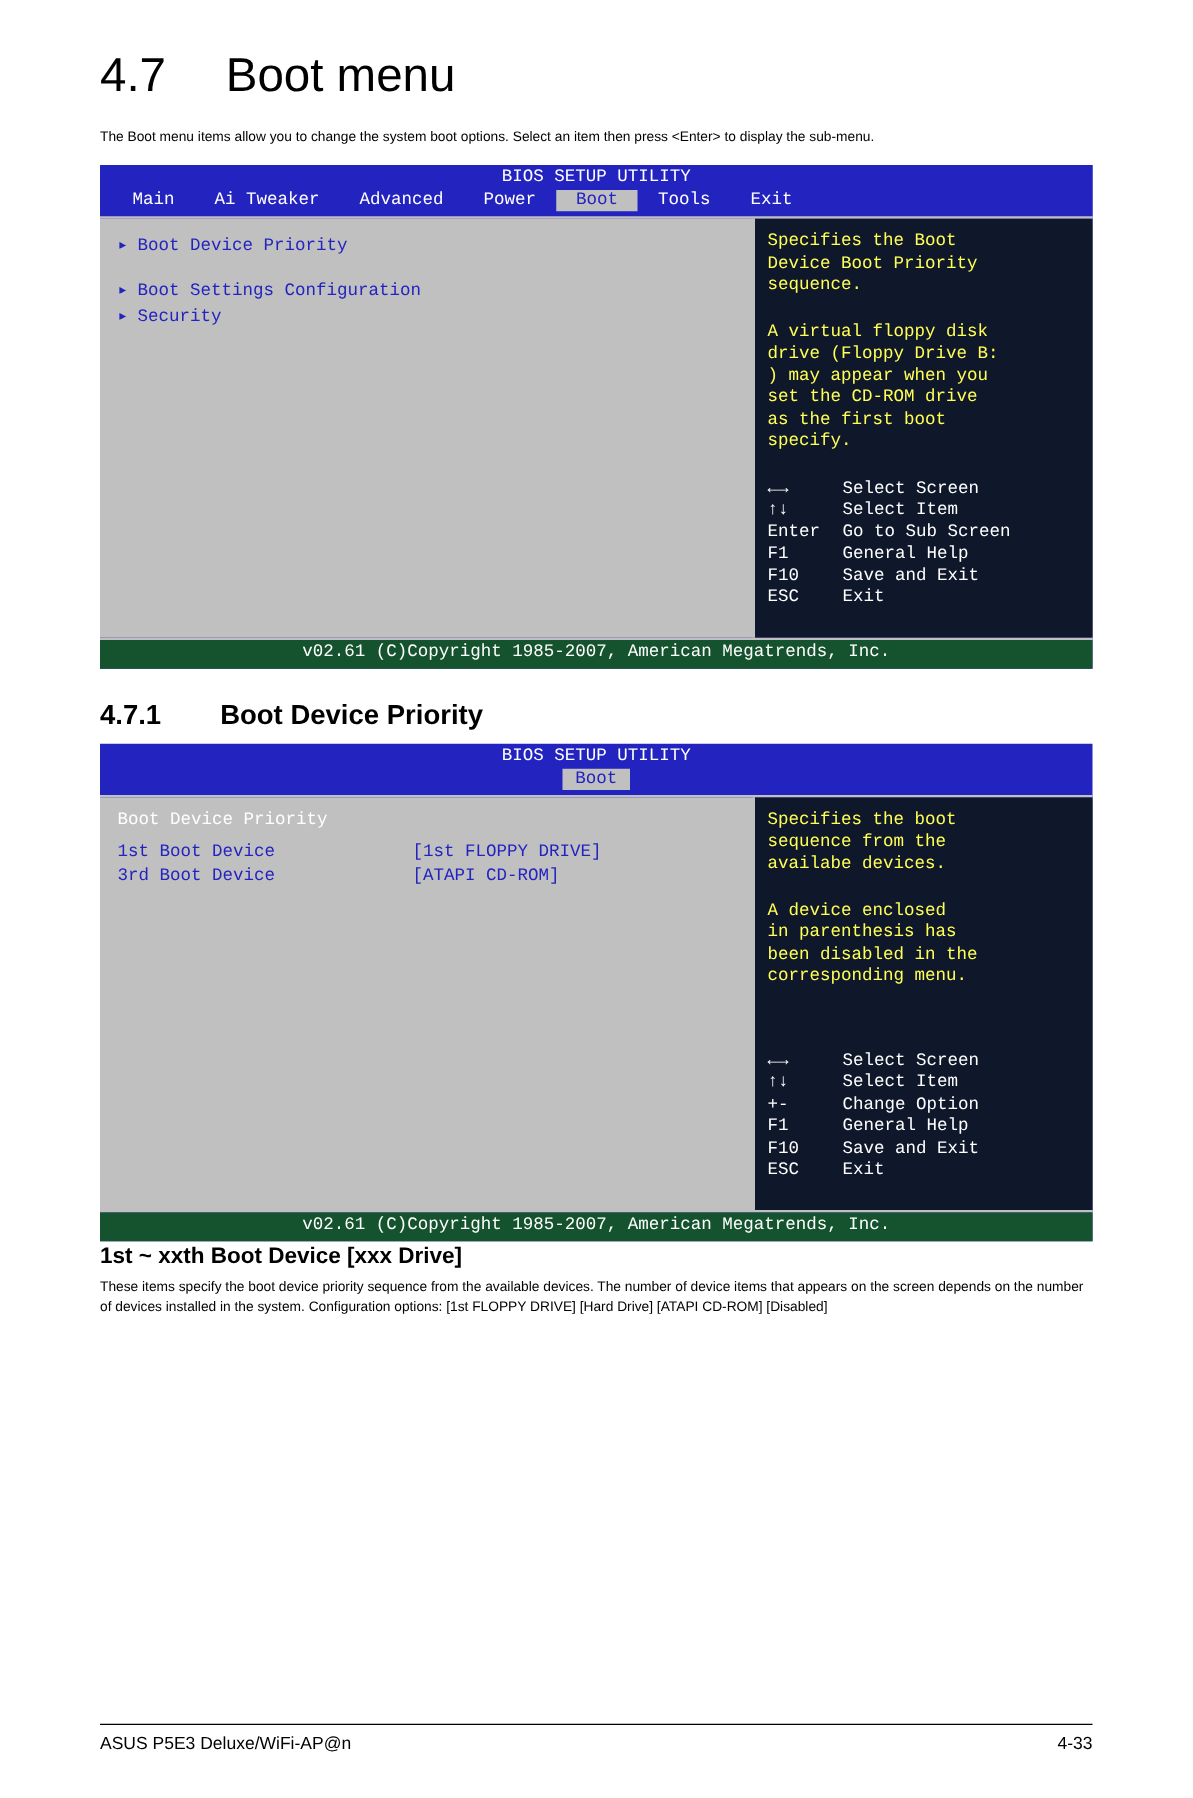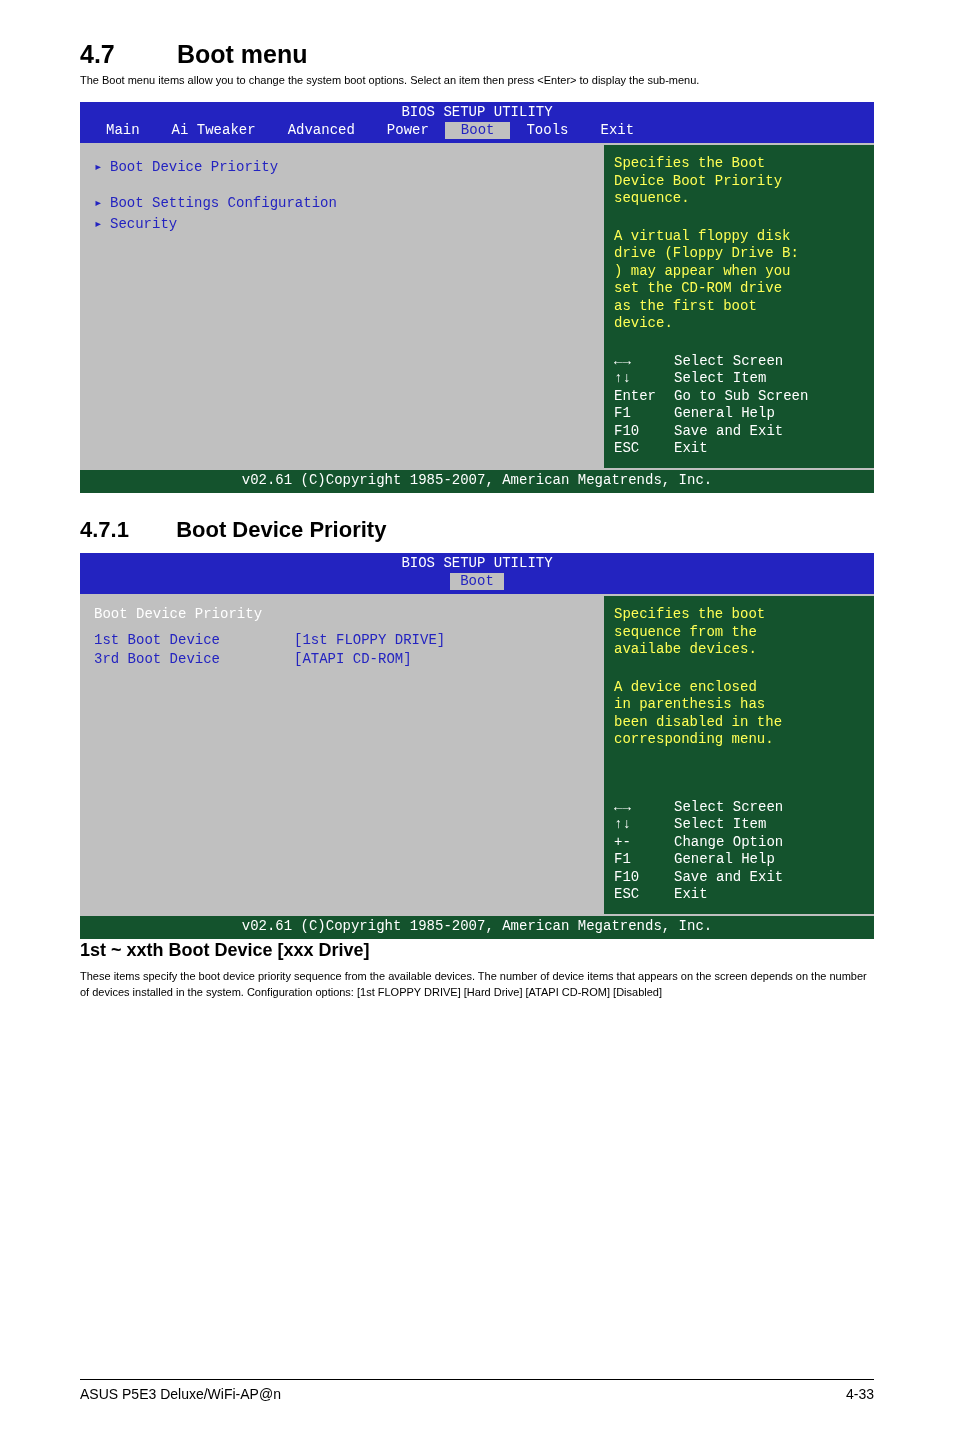--- a/index.html
+++ b/index.html
@@ -9,23 +9,23 @@
     color: #000;
   }
   .page {
     width: 954px;
     min-height: 1438px;
     padding: 40px 80px 20px 80px;
     box-sizing: border-box;
     position: relative;
   }
   .h1 {
-    font-size: 25px;
-    font-weight: 700;
-    margin: 0 0 4px 0;
+    font-size: 38px;
+    font-weight: 400;
+    margin: 0 0 20px 0;
   }
   .h1 .num { display:inline-block; width: 90px; }
   .p {
     font-size: 11px;
     line-height: 1.4;
     margin: 0 0 14px 0;
   }
   .h2 {
     font-size: 22px;
     font-weight: 700;
@@ -79,23 +79,23 @@
   .bios-left {
     flex: 1;
     background: #c0c0c0;
     color: #2323c0;
     padding: 10px 14px 20px 14px;
     min-height: 150px;
     border-right: 2px solid #c0c0c0;
   }
   .bios-right {
     width: 250px;
-    background: #14532d;
+    background: #0f172a;
     color: #ffff55;
-    padding: 10px 10px 10px 10px;
+    padding: 10px 10px 22px 10px;
   }
   .item-row { display:flex; align-items:center; margin:4px 0; }
   .arrow-mark { color:#2323c0; width:16px; display:inline-block; }
   .menu-link { color:#2323c0; }
   .help-block { margin-bottom: 20px; }
   .legend-line { display:flex; }
   .legend-key { width:60px; color:#fff; }
   .legend-val { color:#fff; }
   .bios-footer {
     background:#14532d;
@@ -106,21 +106,21 @@
 
   
   .bios2 .tab-single {
     display:inline-block;
     background:#c0c0c0;
     color:#2323c0;
     padding:0 10px;
   }
   .bios2 .title-wrap { text-align:center; padding:2px 0 0 0; }
   .bios2 .subtabs { text-align:center; padding:0 0 4px 0; }
-  .kv-row { display:flex; margin:2px 0; }
+  .kv-row { display:flex; margin:2px 0;gap:36px; }
   .kv-key { width:200px; color:#2323c0; }
   .kv-val { color:#2323c0; }
 
   .footer-line {
     position: absolute;
     bottom: 36px;
     left: 80px;
     right: 80px;
     border-top: 1px solid #000;
     padding-top: 6px;
@@ -174,21 +174,21 @@
           <div>Specifies the Boot</div>
           <div>Device Boot Priority</div>
           <div>sequence.</div>
         </div>
         <div class="help-block">
           <div>A virtual floppy disk</div>
           <div>drive (Floppy Drive B:</div>
           <div>) may appear when you</div>
           <div>set the CD-ROM drive</div>
           <div>as the first boot</div>
-          <div>device.</div>
+          <div>specify.</div>
         </div>
         <div style="color:#fff;">
           <div class="legend-line">
               <span class="legend-key">←→</span>
               <span class="legend-val">Select Screen</span>
             </div>
           <div class="legend-line">
               <span class="legend-key">↑↓</span>
               <span class="legend-val">Select Item</span>
             </div>

